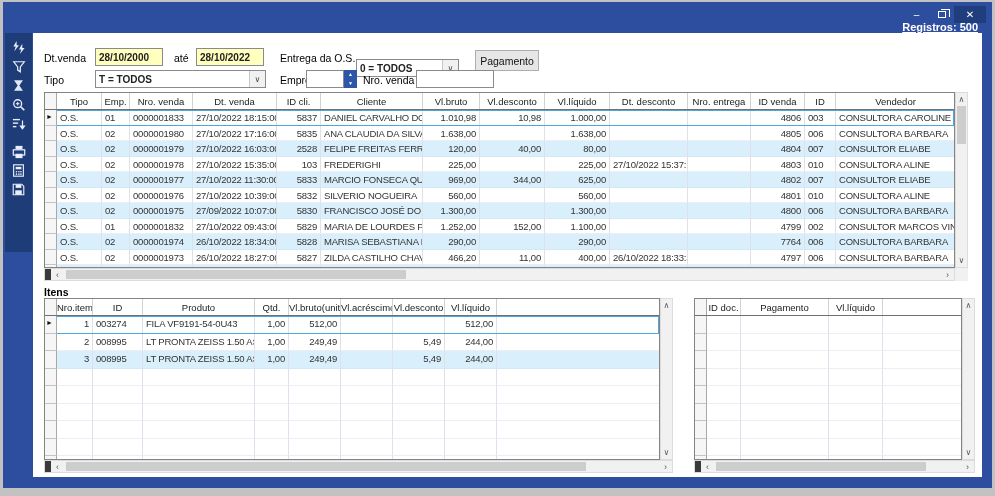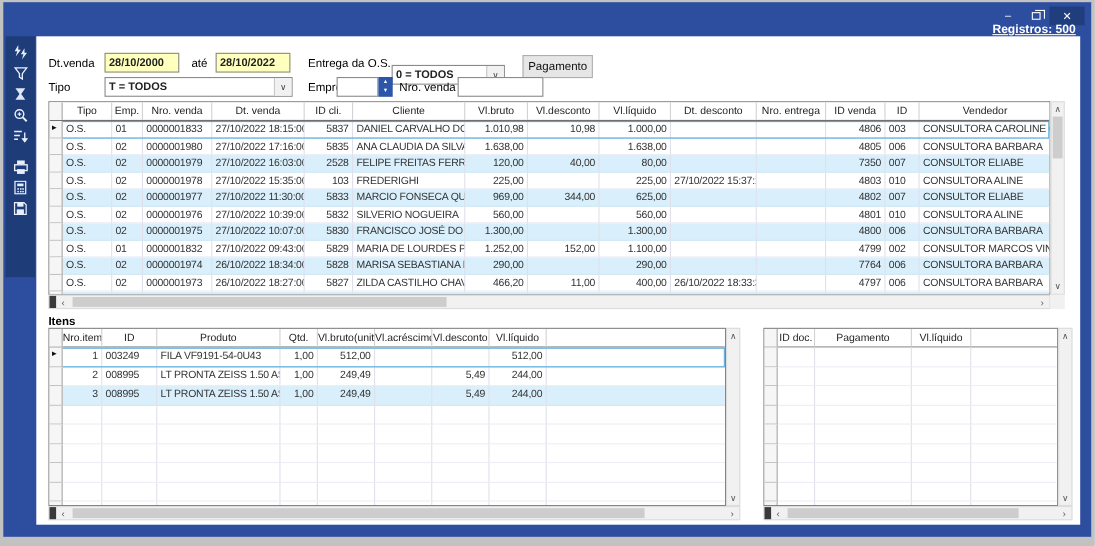--- a/index.html
+++ b/index.html
@@ -232,21 +232,21 @@
               <div class="gc al" style="width:28px">02</div>
               <div class="gc al" style="width:63px">0000001979</div>
               <div class="gc al" style="width:84px">27/10/2022 16:03:00</div>
               <div class="gc ar" style="width:44px">2528</div>
               <div class="gc al" style="width:102px">FELIPE FREITAS FERRE</div>
               <div class="gc ar" style="width:57px">120,00</div>
               <div class="gc ar" style="width:65px">40,00</div>
               <div class="gc ar" style="width:65px">80,00</div>
               <div class="gc al" style="width:78px"></div>
               <div class="gc al" style="width:63px"></div>
-              <div class="gc ar" style="width:54px">7350</div>
+              <div class="gc ar" style="width:54px">4804</div>
               <div class="gc al" style="width:31px">007</div>
               <div class="gc al" style="width:120px">CONSULTOR ELIABE</div>
             </div>
             <div class="gr ">
               <div class="ic"></div>
               <div class="gc al" style="width:45px">O.S.</div>
               <div class="gc al" style="width:28px">02</div>
               <div class="gc al" style="width:63px">0000001978</div>
               <div class="gc al" style="width:84px">27/10/2022 15:35:00</div>
               <div class="gc ar" style="width:44px">103</div>
@@ -292,21 +292,21 @@
               <div class="gc al" style="width:63px"></div>
               <div class="gc ar" style="width:54px">4801</div>
               <div class="gc al" style="width:31px">010</div>
               <div class="gc al" style="width:120px">CONSULTORA ALINE</div>
             </div>
             <div class="gr alt">
               <div class="ic"></div>
               <div class="gc al" style="width:45px">O.S.</div>
               <div class="gc al" style="width:28px">02</div>
               <div class="gc al" style="width:63px">0000001975</div>
-              <div class="gc al" style="width:84px">27/10/2022 10:07:00</div>
+              <div class="gc al" style="width:84px">27/09/2022 10:07:00</div>
               <div class="gc ar" style="width:44px">5830</div>
               <div class="gc al" style="width:102px">FRANCISCO JOSÉ DO NA</div>
               <div class="gc ar" style="width:57px">1.300,00</div>
               <div class="gc ar" style="width:65px"></div>
               <div class="gc ar" style="width:65px">1.300,00</div>
               <div class="gc al" style="width:78px"></div>
               <div class="gc al" style="width:63px"></div>
               <div class="gc ar" style="width:54px">4800</div>
               <div class="gc al" style="width:31px">006</div>
               <div class="gc al" style="width:120px">CONSULTORA BARBARA</div>
@@ -413,21 +413,21 @@
               <div class="hc" style="width:52px">Vl.acréscimo</div>
               <div class="hc" style="width:52px">Vl.desconto</div>
               <div class="hc" style="width:52px">Vl.líquido</div>
               <div class="hc" style="width:164px"></div>
             </div>
             <div class="gr sel">
               <div class="ic">
                 <span class="arr">►</span>
               </div>
               <div class="gc ar" style="width:36px">1</div>
-              <div class="gc al" style="width:50px">003249</div>
+              <div class="gc al" style="width:50px">003274</div>
               <div class="gc al" style="width:112px">FILA VF9191-54-0U43</div>
               <div class="gc ar" style="width:34px">1,00</div>
               <div class="gc ar" style="width:52px">512,00</div>
               <div class="gc ar" style="width:52px"></div>
               <div class="gc ar" style="width:52px"></div>
               <div class="gc ar" style="width:52px">512,00</div>
               <div class="gc al" style="width:164px"></div>
             </div>
             <div class="gr ">
               <div class="ic"></div>

